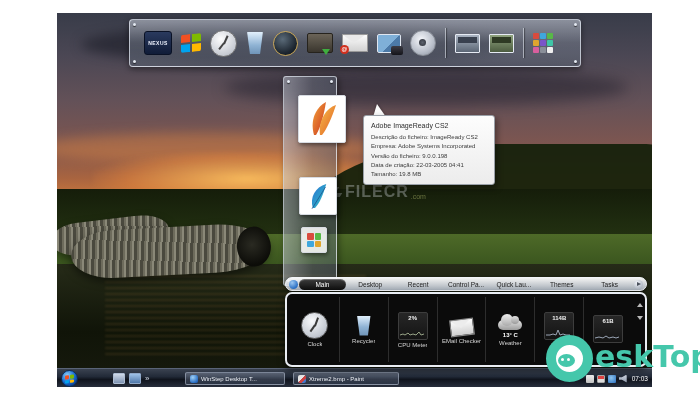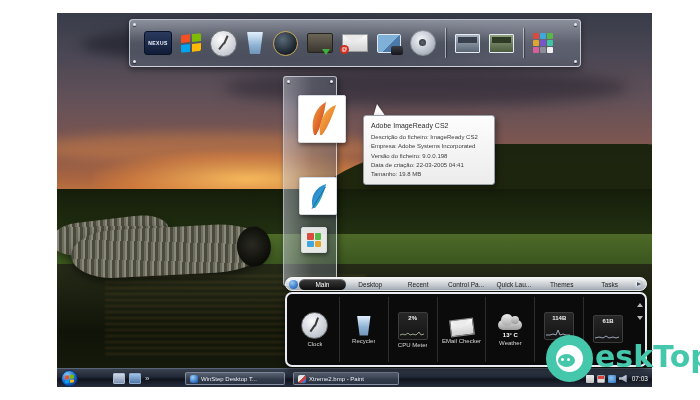--- a/index.html
+++ b/index.html
@@ -300,20 +300,28 @@
       <div class="tip-box">
         <div class="tip-title">Adobe ImageReady CS2</div>
         <div class="tip-line">Descrição do ficheiro: ImageReady CS2</div>
         <div class="tip-line">Empresa: Adobe Systems Incorporated</div>
         <div class="tip-line">Versão do ficheiro: 9.0.0.198</div>
         <div class="tip-line">Data de criação: 22-03-2005 04:41</div>
         <div class="tip-line">Tamanho: 19.8 MB</div>
       </div>
     </div>
 
+    <div class="filecr">
+      <span class="fc-chev">
+          <i></i>
+          <i></i>
+        </span>
+      <span class="fc-text">FILECR</span>
+      <span class="fc-tld">.com</span>
+    </div>
 
     <div class="panel">
       <div class="panel-tabs">
         <div class="pt-btn pt-left"></div>
         <div class="tab active">Main</div>
         <div class="tab">Desktop</div>
         <div class="tab">Recent</div>
         <div class="tab">Control Pa...</div>
         <div class="tab">Quick Lau...</div>
         <div class="tab">Themes</div>

